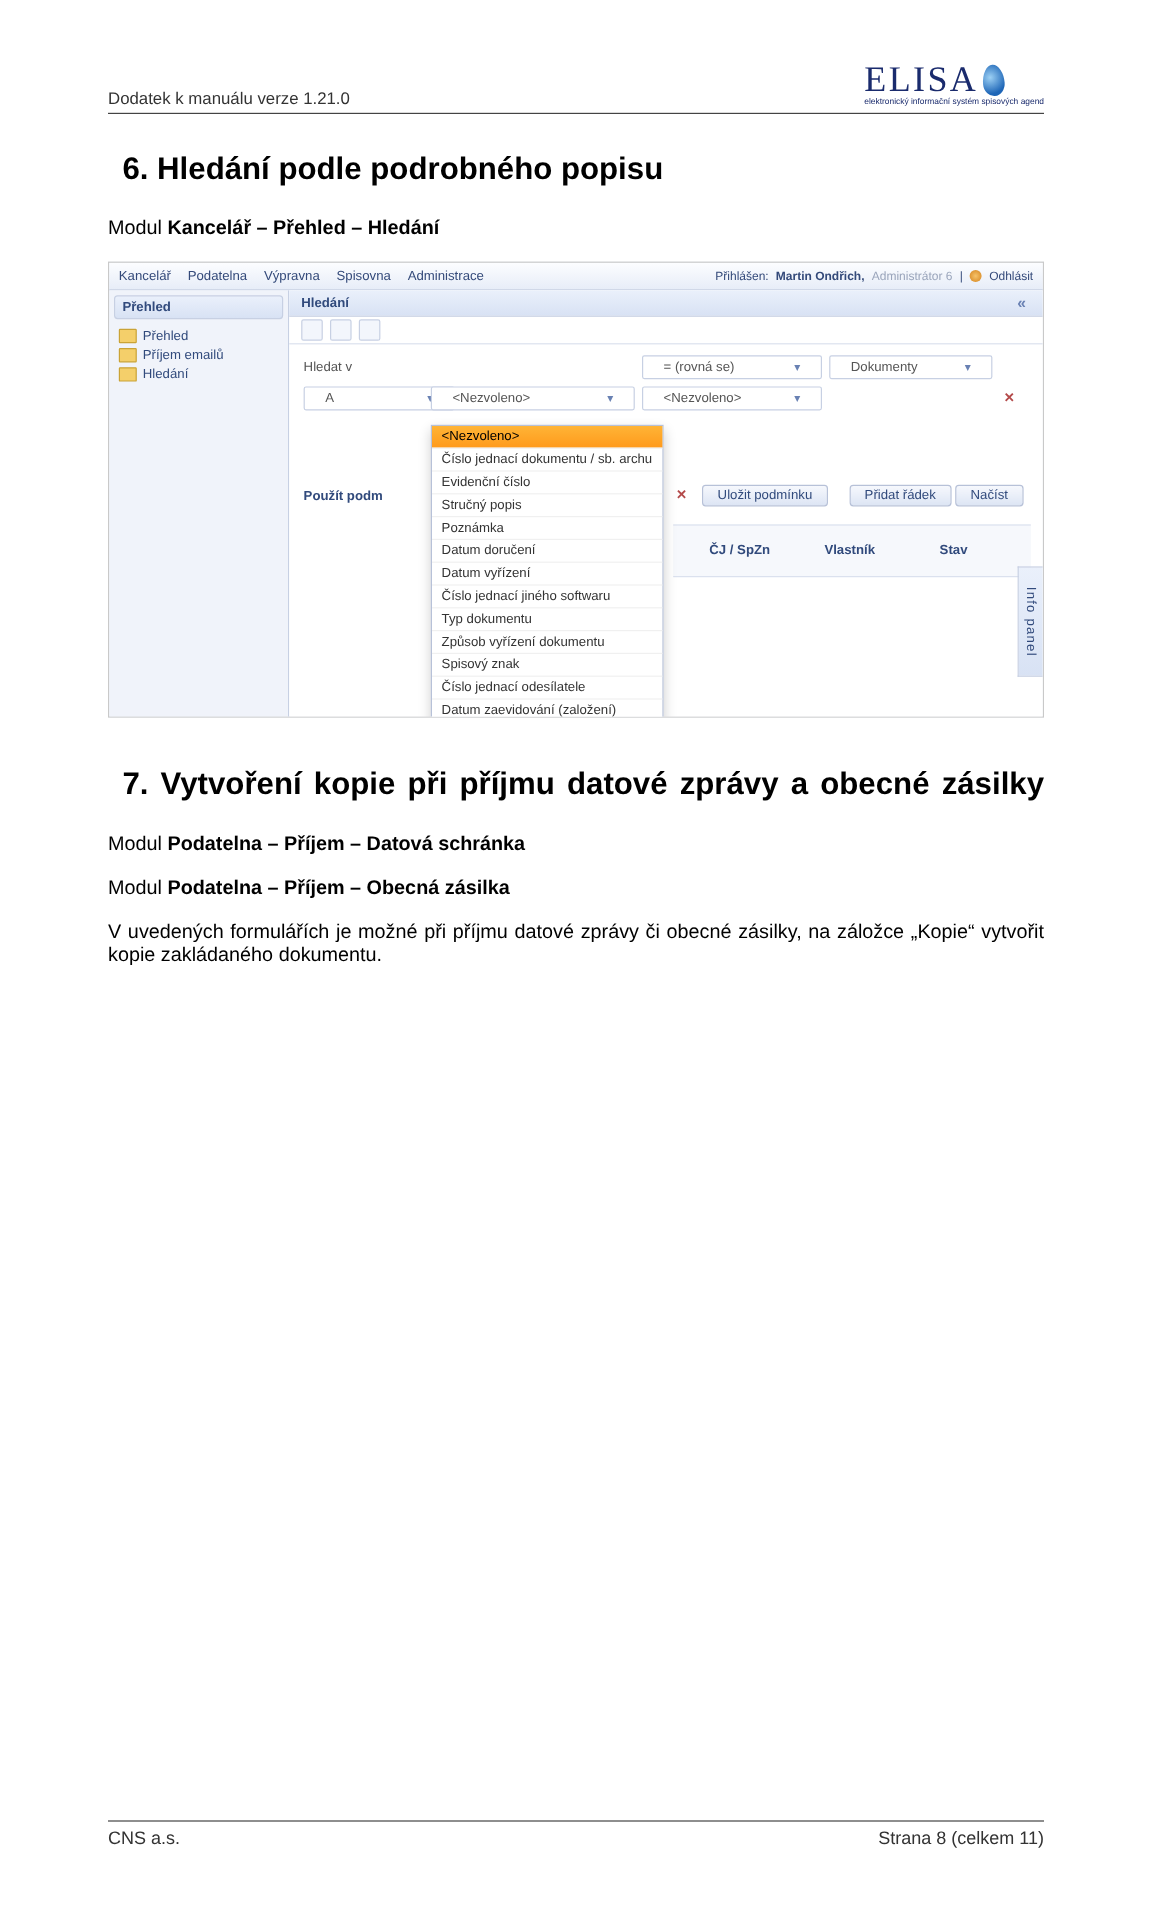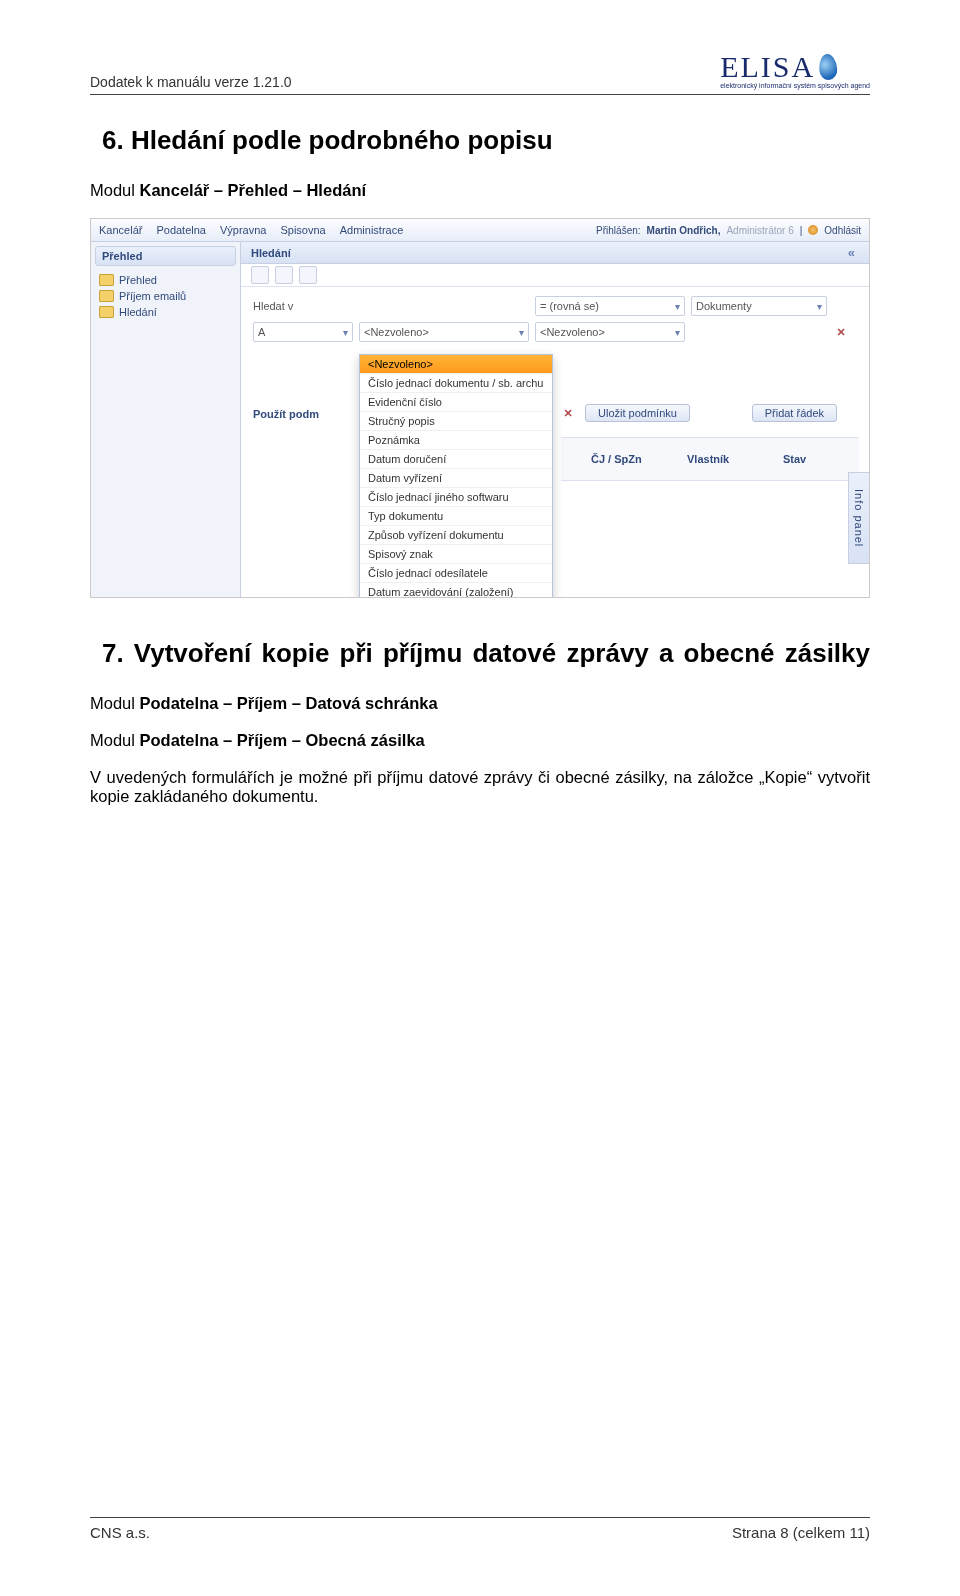--- a/index.html
+++ b/index.html
@@ -186,21 +186,21 @@
     align-items: center;
   }
   .cell-label { color: #555; }
   .fake-select {
     border: 1px solid #c7d0e3;
     background: #fff;
     height: 18px;
     display: flex;
     align-items: center;
     justify-content: space-between;
-    padding: 0 4px;
+    padding: 0 17px;
     border-radius: 2px;
     color: #555;
     font-size: 11px;
   }
   .fake-select .caret { color: #6981b3; font-size: 10px; }
   .del-x {
     width: 16px; height: 16px;
     color: #b44a4a;
     text-align: center;
     line-height: 16px;
@@ -225,24 +225,23 @@
     overflow: hidden;
     text-overflow: ellipsis;
   }
   .dropdown-pop .dd-item.sel {
     background: linear-gradient(#ffb436, #ff9a1c);
     color: #000;
   }
   .right-buttons {
     position: absolute;
     top: 162px;
-    right: 32px;
-    display: flex;
-    gap: 20px;
-    flex-direction: column;
+    right: 16px;
+    display: flex;
+    gap: 3px;
   }
   .rbtn {
     border: 1px solid #b7c1d8;
     background: linear-gradient(#f6f8fd, #dde5f4);
     border-radius: 3px;
     padding: 2px 12px;
     font-size: 11px;
     color: #314a7c;
   }
   .mid-bar {

